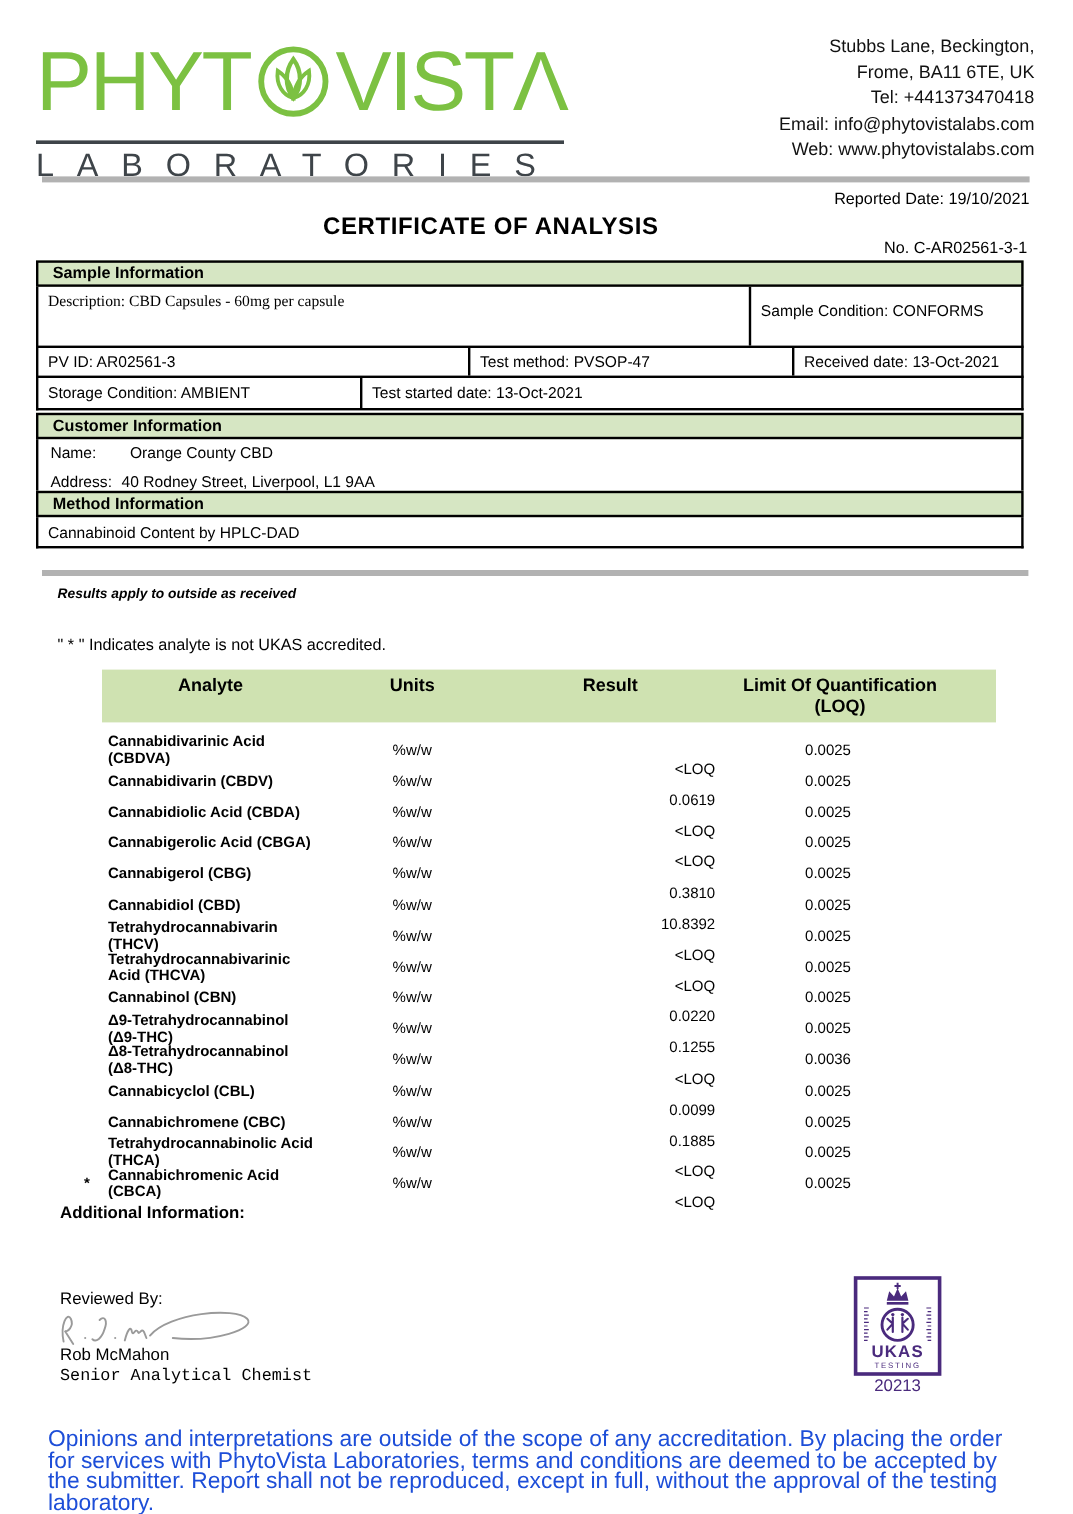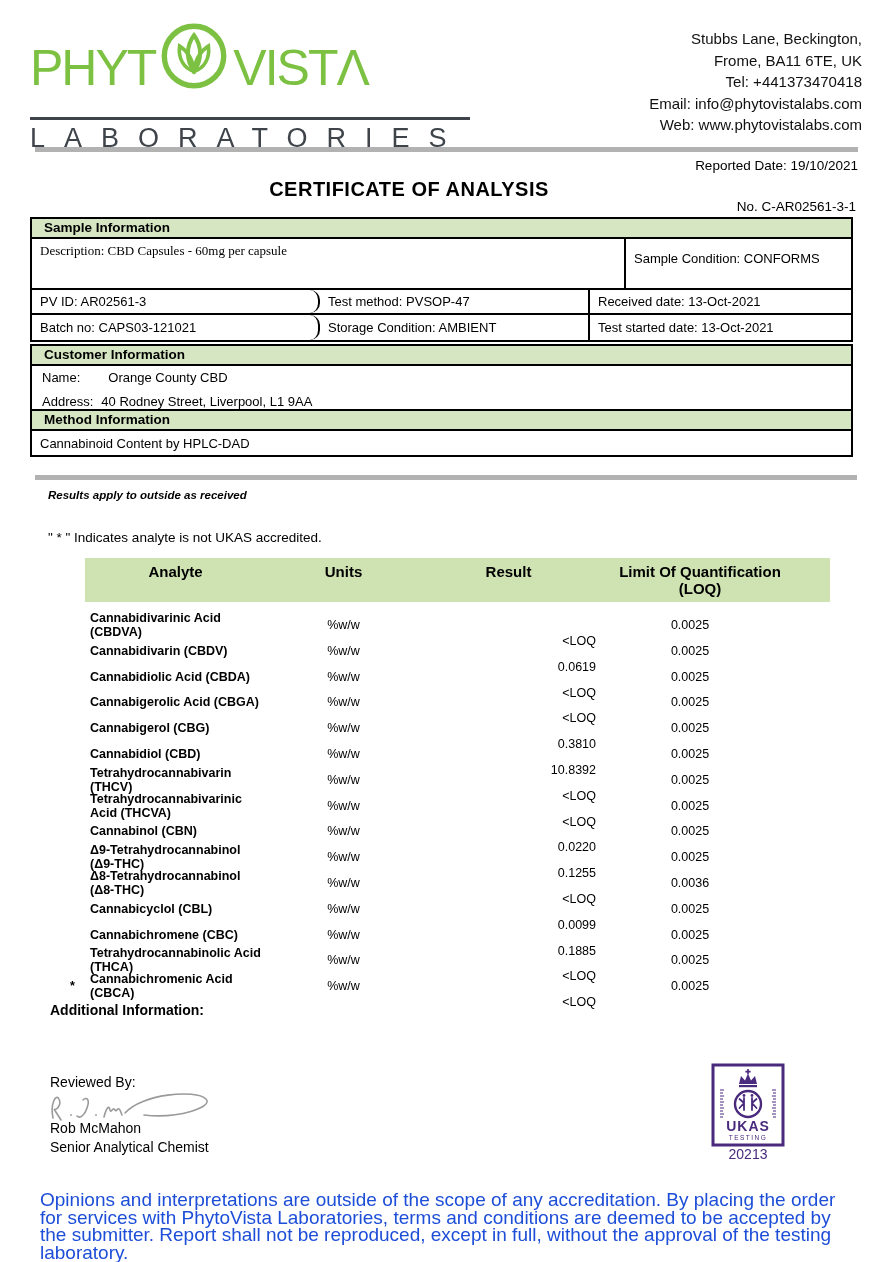--- a/index.html
+++ b/index.html
@@ -1,21 +1,21 @@
 <!DOCTYPE html>
 <html style="--logo_green: #7cc142; --logo_dark: #3e4449; --section_green: #d6e6c3; --table_header_green: #cfe2b1; --ukas_purple: #4a2a7d; --divider_gray: #b2b2b2;"><head>
 <meta charset="utf-8">
 <style>
   html,body{margin:0;padding:0;background:#fff;}
   body{font-family:"Liberation Sans", sans-serif;color:#000;}
   .page{position:relative;width:894px;height:1262px;background:#fff;overflow:hidden;}
 
   
   .logo-block{position:absolute;top:20px;left:30px;width:442px;}
-  .logo-line{display:flex;align-items:flex-start;color:var(--logo_green);font-size:50px;font-weight:400;letter-spacing:-2px;line-height:96px;height:96px;white-space:nowrap;}
+  .logo-line{display:flex;align-items:center;color:var(--logo_green);font-size:70px;font-weight:400;letter-spacing:-2px;line-height:96px;height:96px;white-space:nowrap;}
   .logo-line .logo-icon{margin:0 3px;}
   .logo-rule{margin-top:1px;width:440px;height:3px;background:var(--logo_dark);}
   .logo-sub{margin-top:3px;font-size:27px;letter-spacing:19px;color:var(--logo_dark);white-space:nowrap;}
   .addr{position:absolute;top:28px;right:32px;text-align:right;font-size:15px;line-height:21.5px;color:#111;}
 
   .hr-gray{position:absolute;height:5px;background:var(--divider_gray);}
   #hr1{top:147px;left:35px;width:823px;}
   #hr2{top:475px;left:35px;width:822px;}
 
   .reported{position:absolute;top:158px;right:36px;font-size:13.5px;}
@@ -26,21 +26,21 @@
   .info-sec{position:absolute;left:30px;width:823px;font-size:13px;}
   #sample-sec{top:217px;}
   #customer-sec{top:344px;}
   .section-bar{box-sizing:border-box;border:2px solid #000;background:var(--section_green);font-weight:bold;font-size:13.5px;padding:1px 0 2px 12px;}
   .desc-row{box-sizing:border-box;display:flex;border:2px solid #000;border-top:none;height:51px;}
   .desc-cell{box-sizing:border-box;width:594px;border-right:2px solid #000;padding:4px 8px;font-family:Liberation Serif, serif;}
   .cond-cell{box-sizing:border-box;flex:1;padding:12px 1px 0 8px;}
   .trio-row{box-sizing:border-box;display:flex;border:2px solid #000;border-top:none;align-items:center;}
   .trio-row.r2{height:25px;}
   .trio-row.r3{height:27px;}
-  .tc1{box-sizing:border-box;width:288px;align-self:stretch;display:flex;align-items:center;border-right:2px solid #000;padding-left:8px;border-radius:10px;}
+  .tc1{box-sizing:border-box;width:360px;align-self:stretch;display:flex;align-items:center;border-right:2px solid #000;padding-left:8px;}
   .tc2{box-sizing:border-box;width:270px;align-self:stretch;display:flex;align-items:center;border-right:2px solid #000;padding-left:8px;}
   .tc3{box-sizing:border-box;flex:1;padding-left:8px;}
   .cust-block{box-sizing:border-box;border:2px solid #000;border-top:none;border-bottom:none;height:43px;padding:4px 8px 0 10px;}
   .cust-line2{margin-top:9px;}
   .lbl-gap-name{margin-right:28px;}
   .lbl-gap-addr{margin-right:8px;}
   .method-row{box-sizing:border-box;border:2px solid #000;border-top:none;height:26px;display:flex;align-items:center;padding-left:8px;}
 
   .results-note{position:absolute;top:489px;left:48px;font-size:11.5px;font-style:italic;font-weight:bold;}
   .accred-note{position:absolute;top:530px;left:48px;font-size:13.5px;}
@@ -54,21 +54,21 @@
   .rt-flag{font-weight:bold;text-align:left;}
   .rt-analyte{font-weight:bold;padding-left:5px;}
   .rt-units{text-align:center;}
   .rt-result{text-align:right;padding-left:47px;margin-top:32px;}
   .rt-loq{text-align:center;padding-right:46px;box-sizing:border-box;}
 
   .add-info{position:absolute;top:1002px;left:50px;font-size:14px;font-weight:bold;}
   .reviewed{position:absolute;top:1074px;left:50px;font-size:14px;}
   .sig{position:absolute;top:1086px;left:46px;}
   .sig-name{position:absolute;top:1120px;left:50px;font-size:14px;}
-  .sig-title{position:absolute;top:1139px;left:50px;font-size:14px;}
+  .sig-title{position:absolute;top:1139px;left:50px;font-size:14px;font-family:Liberation Mono, monospace;}
 
   .ukas{position:absolute;top:1063px;left:710px;color:var(--ukas_purple);}
 
   .footer{position:absolute;top:1191px;left:40px;width:816px;font-size:19px;line-height:17.5px;color:#1d4ed8;}
 </style>
 </head>
 <body>
 
 <div class="page">
 
@@ -106,21 +106,20 @@
     <div class="desc-row">
       <div class="desc-cell">Description: CBD Capsules - 60mg per capsule</div>
       <div class="cond-cell">Sample Condition: CONFORMS</div>
     </div>
     <div class="trio-row r2">
       <div class="tc1">PV ID: AR02561-3</div>
       <div class="tc2">Test method: PVSOP-47</div>
       <div class="tc3">Received date: 13-Oct-2021</div>
     </div>
     <div class="trio-row r3">
-      <div class="tc1">Batch no: CAPS03-121021</div>
       <div class="tc2">Storage Condition: AMBIENT</div>
       <div class="tc3">Test started date: 13-Oct-2021</div>
     </div>
   </div>
 
   <div id="customer-sec" class="info-sec">
     <div class="section-bar">Customer Information</div>
     <div class="cust-block">
       <div>
         <span class="lbl-gap-name">Name:</span><span>Orange County CBD</span>

